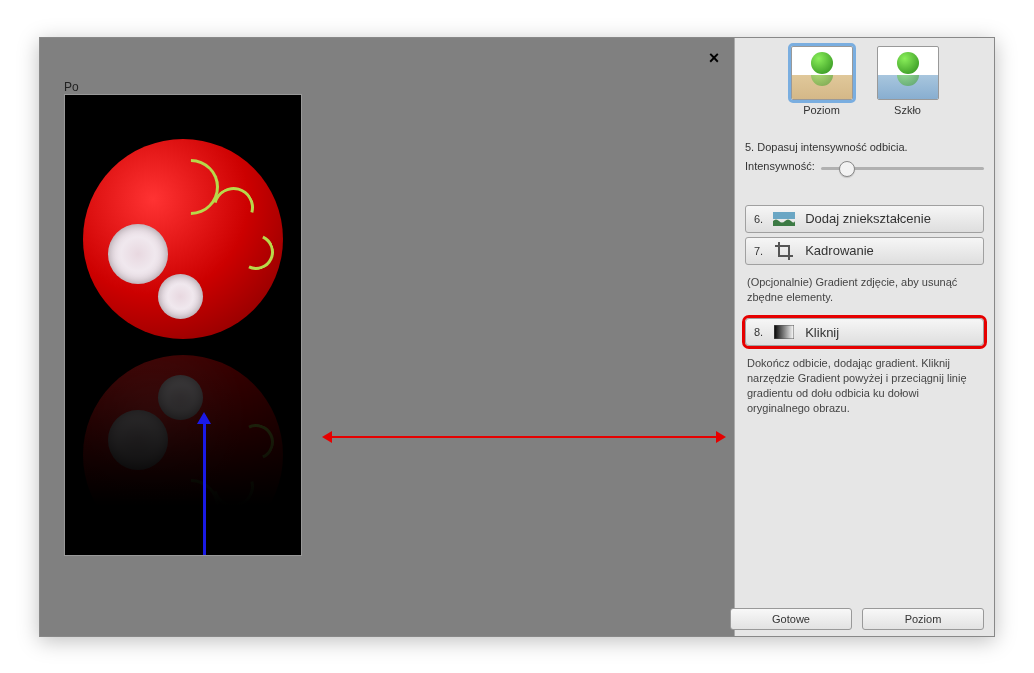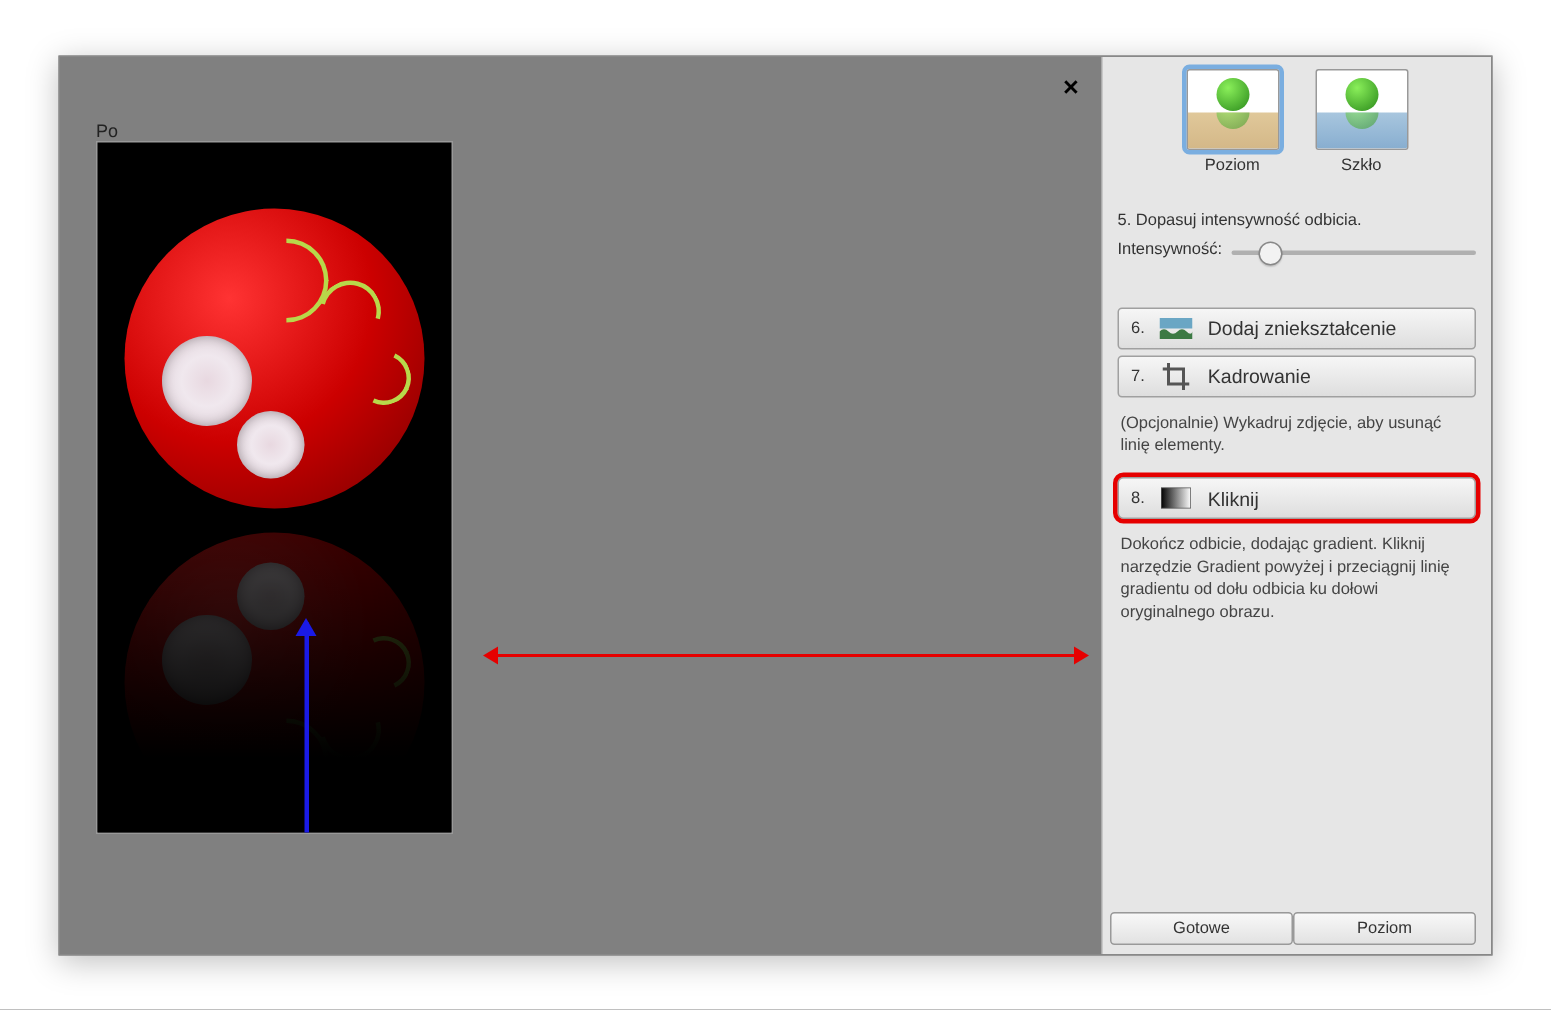--- a/index.html
+++ b/index.html
@@ -43,21 +43,21 @@
 .slider-label{font-size:11px}
 .slider{flex:1;position:relative;height:16px}
 .track{position:absolute;top:7px;left:0;right:0;height:3px;background:#b0b0b0;border-radius:2px}
 .thumb{position:absolute;top:1px;left:18px;width:14px;height:14px;background:#f2f2f2;border:1px solid #888;border-radius:50%;box-shadow:0 1px 1px rgba(0,0,0,.15)}
 .step-btn{display:flex;align-items:center;gap:10px;background:linear-gradient(180deg,#f6f6f6,#dedede);border:1px solid #a0a0a0;border-radius:3px;padding:5px 8px;font-size:11px;cursor:pointer;margin:2px 0}
 .step-btn.hl{outline:3px solid #e60000;border-radius:4px}
 .step-num{font-size:11px;color:#333}
 .step-ico{width:22px;height:16px;display:flex;align-items:center;justify-content:center}
 .step-txt{font-size:13px}
 .desc{font-size:11px;color:#444;line-height:1.35;margin:8px 2px 12px}
-.btns{display:flex;justify-content:flex-end;margin-top:auto;padding-top:10px}
+.btns{display:flex;gap:10px;justify-content:flex-end;margin-top:auto;padding-top:10px}
 .dlg-btn{min-width:100px;padding:4px 10px;background:linear-gradient(180deg,#f8f8f8,#e2e2e2);border:1px solid #999;border-radius:3px;font-size:11px;cursor:pointer;text-align:center}
 svg{display:block}
 </style>
 </head>
 <body>
 
 <div class="dialog">
 
   <div class="preview-area">
     <div class="close-x">×</div>
@@ -134,21 +134,21 @@
 
     <div class="step-btn">
       <span class="step-num">7.</span>
       <span class="step-ico">
         <svg width="18" height="18" viewBox="0 0 18 18">
             <path d="M4 0 V14 H18 M0 4 H14 V18" stroke="#555" stroke-width="2" fill="none"></path>
           </svg>
       </span>
       <span class="step-txt">Kadrowanie</span>
     </div>
-    <div class="desc">(Opcjonalnie) Wykadruj zdjęcie, aby usunąć linię elementy.</div>
+    <div class="desc">(Opcjonalnie) Gradient zdjęcie, aby usunąć zbędne elementy.</div>
 
     <div class="step-btn hl">
       <span class="step-num">8.</span>
       <span class="step-ico">
         <svg width="20" height="14" viewBox="0 0 20 14">
             <defs>
               <linearGradient id="g" x1="0" x2="1">
                 <stop offset="0" stop-color="#000"></stop>
                 <stop offset="1" stop-color="#fff"></stop>
               </linearGradient>

